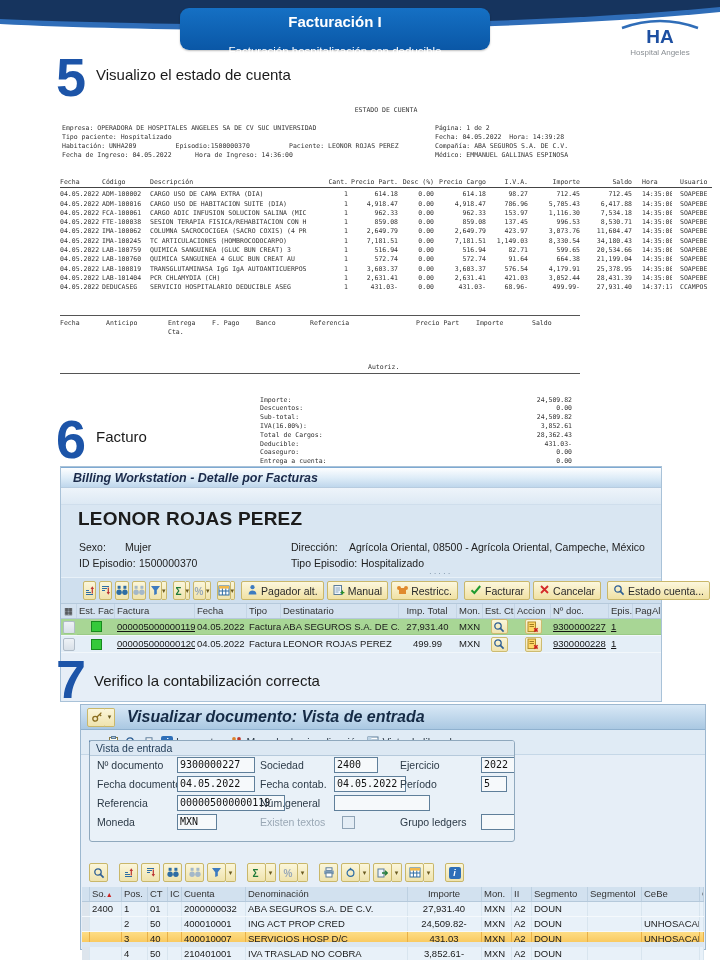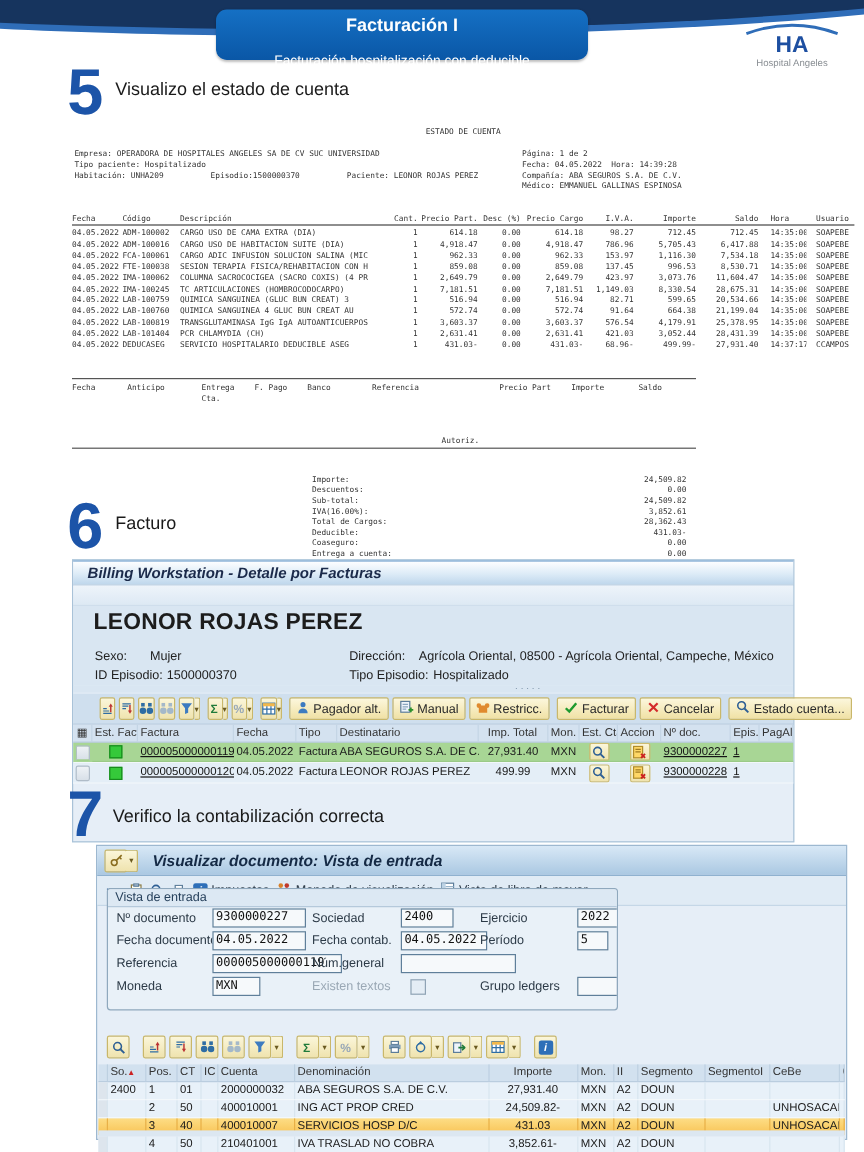--- a/index.html
+++ b/index.html
@@ -88,21 +88,21 @@
   .lnk{text-decoration:underline;color:#141414;cursor:pointer;}
   .mini{display:inline-flex;align-items:center;justify-content:center;width:15px;height:13px;
         background:linear-gradient(180deg,#fbf6da,#efe3ae);border:1px solid #cdbb70;border-radius:2px;}
   .selic{display:inline-flex;margin-left:1px;}
 
   
   .spanel{position:absolute;left:80px;top:704px;width:626px;height:246px;background:#e6eef7;
           border:1px solid #9db8d0;box-sizing:border-box;}
   .stitle{height:24px;background:linear-gradient(180deg,#d8e8f6,#aac8e2);border-bottom:1px solid #8fb1cf;
           display:flex;align-items:center;padding-left:6px;gap:2px;}
-  .stitle .txt{font-size:13px;font-weight:bold;font-style:italic;color:#152a45;margin-left:10px;}
+  .stitle .txt{font-size:16px;font-weight:bold;font-style:italic;color:#152a45;margin-left:10px;}
   .stoolbar{height:24px;background:#e0ebf5;border-bottom:1px solid #c5d7e7;display:flex;align-items:center;
             padding-left:8px;gap:6px;font-size:10.5px;color:#2c3a47;}
   .tbico{display:inline-flex;align-items:center;gap:3px;}
   .infobtn{display:inline-flex;width:12px;height:12px;background:#2e6fb8;color:#fff;border-radius:2px;
            align-items:center;justify-content:center;font-size:9px;font-weight:bold;font-style:italic;}
   .infobtn::after{content:"i";}
   .gbox{position:absolute;left:8px;top:35px;width:424px;height:100px;border:1px solid #8fa8bd;
         border-radius:3px;background:#e9f1f8;overflow:hidden;}
   .gbox .gtitle{height:15px;background:#dce8f3;border-bottom:1px solid #b5c9db;font-size:10.5px;
                 color:#27415c;padding:1px 0 0 6px;box-sizing:border-box;}
@@ -154,20 +154,21 @@
   <div class="stepnum" style="left:56px;top:50px;">5</div>
   <div class="steplabel" style="left:96px;top:66px;">Visualizo el estado de cuenta</div>
 
   <div class="report">
     <div class="rtitle">ESTADO DE CUENTA</div>
     <div class="rinfo">
       <div class="rinfo-left">
           <div class="rline">Empresa: OPERADORA DE HOSPITALES ANGELES SA DE CV SUC UNIVERSIDAD</div>
           <div class="rline">Tipo paciente: Hospitalizado</div>
           <div class="rline">Habitación: UNHA209          Episodio:1500000370          Paciente: LEONOR ROJAS PEREZ</div>
+          <div class="rline">Fecha de Ingreso: 04.05.2022      Hora de Ingreso: 14:36:00</div>
         </div>
       <div class="rinfo-right">
           <div class="rline">Página: 1 de 2</div>
           <div class="rline">Fecha: 04.05.2022  Hora: 14:39:28</div>
           <div class="rline">Compañía: ABA SEGUROS S.A. DE C.V.</div>
           <div class="rline">Médico: EMMANUEL GALLINAS ESPINOSA</div>
         </div>
     </div>
     <div class="etable">
         <div class="erow ehead">
@@ -257,21 +258,21 @@
         <div class="erow">
           <span class="c0">04.05.2022</span>
           <span class="c1">IMA-100245</span>
           <span class="c2">TC ARTICULACIONES (HOMBROCODOCARPO)</span>
           <span class="c3">1</span>
           <span class="c4">7,181.51</span>
           <span class="c5">0.00</span>
           <span class="c6">7,181.51</span>
           <span class="c7">1,149.03</span>
           <span class="c8">8,330.54</span>
-          <span class="c9">28,675.31</span>
+          <span class="c9">34,180.43</span>
           <span class="c10">14:35:00</span>
           <span class="c11">SOAPEBE</span>
         </div>
         <div class="erow">
           <span class="c0">04.05.2022</span>
           <span class="c1">LAB-100759</span>
           <span class="c2">QUIMICA SANGUINEA (GLUC BUN CREAT) 3</span>
           <span class="c3">1</span>
           <span class="c4">516.94</span>
           <span class="c5">0.00</span>

